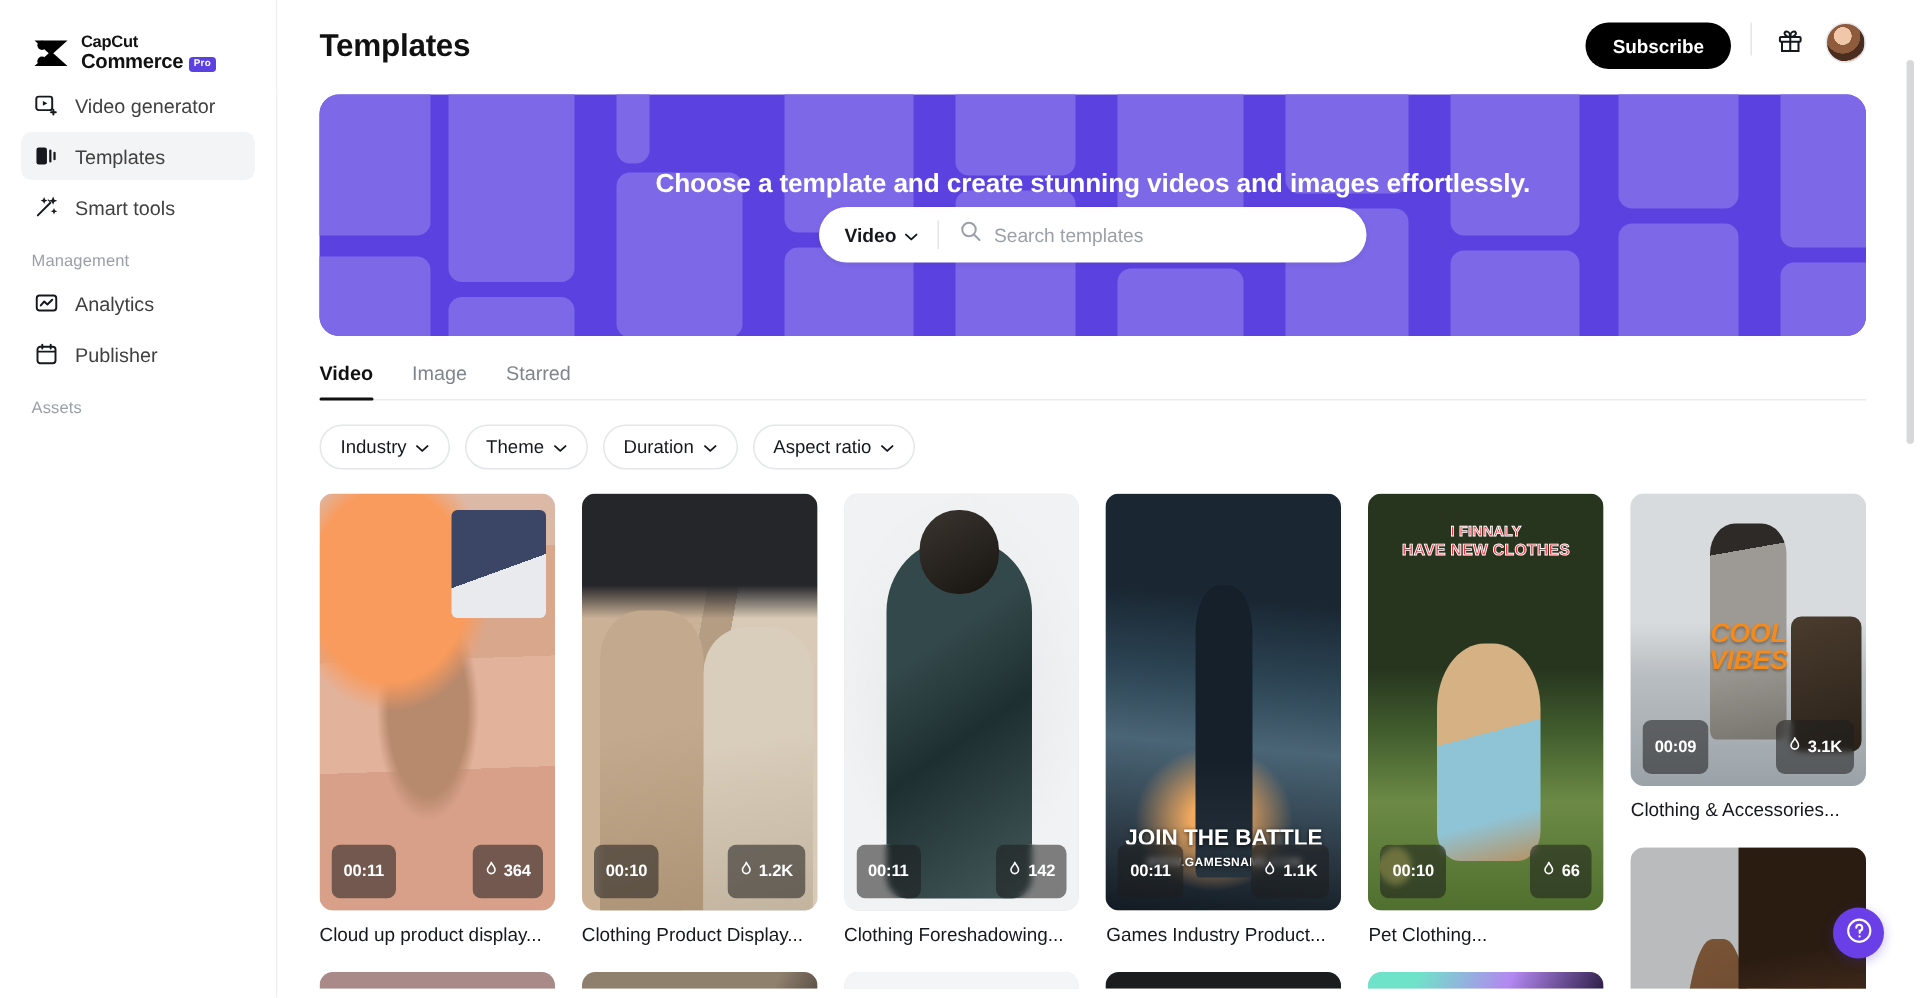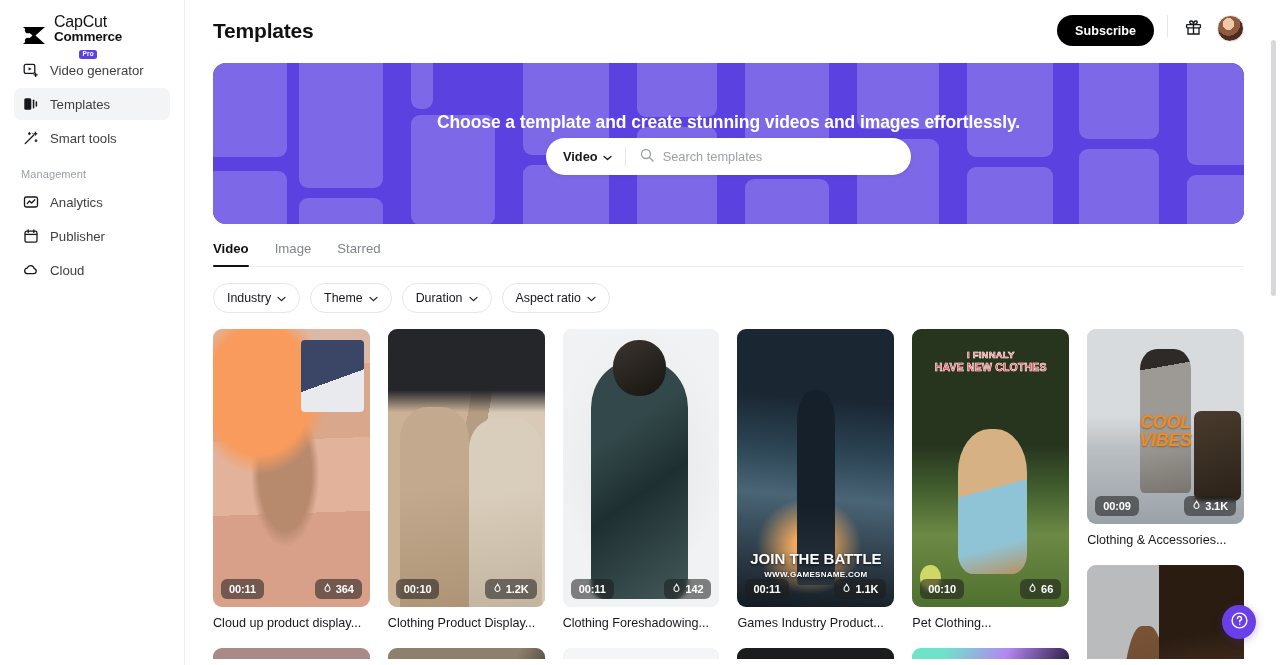--- a/index.html
+++ b/index.html
@@ -16,22 +16,22 @@
   .sidebar {
     width: 185px; height: 665px; flex: 0 0 185px;
     background: #ffffff;
     border-right: 1px solid #eceef1;
     padding: 0 14px;
     position: relative;
   }
   .logo-row { display: flex; align-items: center; gap: 7px; padding: 17px 0 0 7px; height: 54px; }
   .logo-mark { width: 26px; height: 21px; flex: 0 0 26px; }
   .logo-text { line-height: 1.02; }
-  .logo-l1 { font-size: 16px; font-weight: 400; letter-spacing: -0.2px; color: #111; }
-  .logo-l2row { display: flex; align-items: center; gap: 4px; flex-direction: column; }
+  .logo-l1 { font-size: 11px; font-weight: 700; letter-spacing: -0.2px; color: #111; }
+  .logo-l2row { display: flex; align-items: center; gap: 4px; }
   .logo-l2 { font-size: 13.5px; font-weight: 700; letter-spacing: -0.2px; color: #111; }
   .pro-badge {
     background: #5b42e0; color: #fff; font-size: 6.5px; font-weight: 700;
     padding: 1.5px 3px; border-radius: 2.5px; letter-spacing: .2px; line-height: 1;
     position: relative; top: 2px;
   }
   .nav-section { font-size: 11px; color: #9aa0a8; padding: 12px 0 6px 7px; letter-spacing: .1px; }
   .nav-section.first { padding-top: 14px; }
   .nav-item {
     display: flex; align-items: center; gap: 11px;
@@ -123,21 +123,21 @@
   .card { cursor: pointer; }
   .thumb {
     width: 100%; border-radius: 9px; position: relative; overflow: hidden;
     background: #ddd;
     text-decoration: underline;
   }
   .thumb.tall { height: 278px; }
   .thumb.short { height: 195px; }
   .thumb-img { position: absolute; inset: 0; }
   .badge {
-    position: absolute; bottom: 8px; height: 20px; padding: 0 8px;
+    position: absolute; bottom: 8px; height: 36px; padding: 0 8px;
     background: rgba(30,30,30,.55); color: #fff; border-radius: 6px;
     font-size: 11px; font-weight: 600; display: flex; align-items: center; gap: 4px;
     backdrop-filter: blur(2px); letter-spacing: -.1px;
   }
   .badge.left { left: 8px; }
   .badge.right { right: 8px; }
   .card-title {
     margin-top: 9px; font-size: 12.6px; color: #16181d;
     white-space: nowrap; overflow: hidden; text-overflow: ellipsis;
   }
@@ -330,28 +330,21 @@
       <span class="nav-ico">
         <svg width="16" height="16" viewBox="0 0 16 16" fill="none" stroke="#16181d" stroke-width="1.3">
           <rect x="2" y="3.2" width="12" height="11" rx="1.8"></rect>
           <path d="M2 6.4 h12"></path>
           <path d="M5.2 1.8 v2.6 M10.8 1.8 v2.6" stroke-linecap="round"></path>
         </svg>
       </span>
       <span>Publisher</span>
     </div>
 
-    <div class="nav-item">
-      <span class="nav-ico">
-        <svg width="16" height="16" viewBox="0 0 16 16" fill="none" stroke="#16181d" stroke-width="1.3" stroke-linejoin="round">
-          <path d="M4 11.6 a2.8 2.8 0 0 1 .25-5.55 a3.6 3.6 0 0 1 6.9 .5 a2.55 2.55 0 0 1 -.35 5.05 Z"></path>
-        </svg>
-      </span>
-      <span>Cloud</span>
-    </div>
+    <div class="nav-section">Assets</div>
   </aside>
 
   <main class="main">
 
     <div class="topbar">
       <div class="page-title">Templates</div>
       <div class="topbar-right">
         <button class="subscribe-btn">Subscribe</button>
         <span class="vsep"></span>
         <button class="gift-btn">

